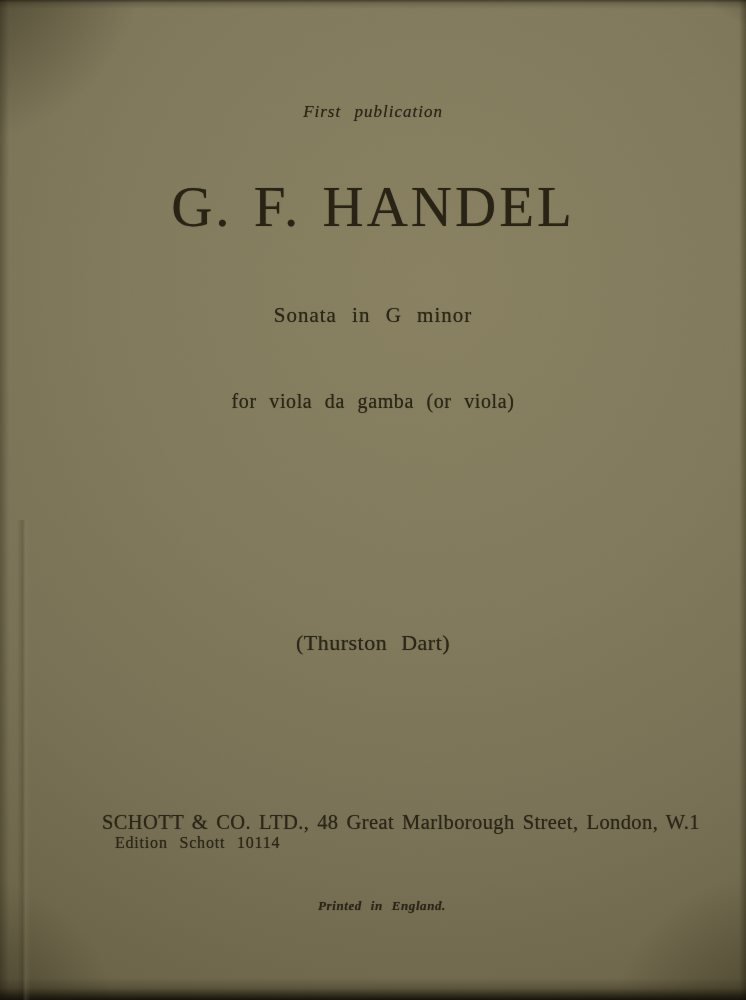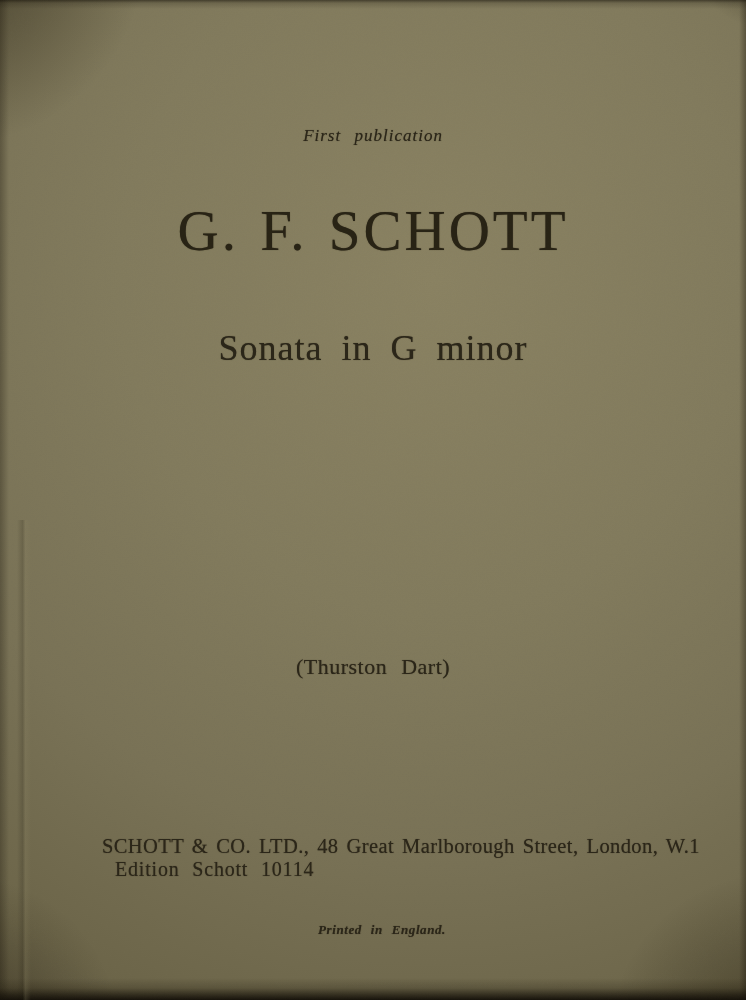--- a/index.html
+++ b/index.html
@@ -46,44 +46,43 @@
       rgba(140,132,100,0.22) 60%, rgba(15,12,4,0.0) 100%);
   }
   .grain { position: absolute; inset: 0; opacity: 0.06; pointer-events: none; }
 
   
   .t {
     position: absolute; left: 0; right: 0;
     text-align: center;
     text-shadow: 0 0 1px rgba(40,34,20,0.65);
     white-space: nowrap;
-    margin-top: 24px;
   }
   .publication-note {
     top: 102px; font-size: 17px; font-style: italic;
     letter-spacing: 1px; word-spacing: 8px;
   }
   .composer {
     top: 174px; font-size: 57px; letter-spacing: 3px; word-spacing: 4px;
     color: #272214;
   }
   .work-title {
-    top: 303px; font-size: 36px; letter-spacing: 1px; word-spacing: 9px;
+    top: 303px; font-size: 21px; letter-spacing: 1px; word-spacing: 9px;
   }
   .instrumentation {
     top: 384px; line-height: 34px; font-size: 20px;
     letter-spacing: 0.6px; word-spacing: 7px;
   }
   .instrumentation .inner { display: inline-block; text-align: left; }
   .editor {
     top: 630px; font-size: 22px; letter-spacing: 0.5px; word-spacing: 8px; font-family: Liberation Serif, serif;
   }
   .edition-line {
     top: 834px; left: 115px; right: auto; text-align: center;
-    font-size: 20px; letter-spacing: 0.8px; word-spacing: 7px;
+    font-size: 16px; letter-spacing: 0.8px; word-spacing: 7px;
   }
   .publisher-line {
     top: 811px; left: 102px; right: auto; text-align: right;
     font-size: 20.5px; letter-spacing: 0.4px; word-spacing: 2.5px;
   }
   .printed-line {
     top: 898px; font-size: 13px; font-style: italic; font-weight: 600;
     letter-spacing: 0.6px; word-spacing: 5px;
     transform: translateX(9px);
   }
@@ -92,26 +91,27 @@
 <body>
 
 <div class="photo">
 
   <div class="corners"></div>
   <div class="edges"></div>
   <div class="crease"></div>
 
   <div class="t publication-note">First publication</div>
 
-  <div class="t composer">G. F. SCHOTT</div>
+  <div class="t composer">G. F. HANDEL</div>
 
   <div class="t work-title">Sonata in G minor</div>
 
   <div class="t instrumentation">
     <div class="inner">
+      <div>for viola da gamba (or viola)</div>
     </div>
   </div>
 
   <div class="t editor">(Thurston Dart)</div>
 
   <div class="t edition-line">Edition Schott 10114</div>
 
   <div class="t publisher-line">SCHOTT &amp; CO. LTD., 48 Great Marlborough Street, London, W.1</div>
 
   <div class="t printed-line">Printed in England.</div>

